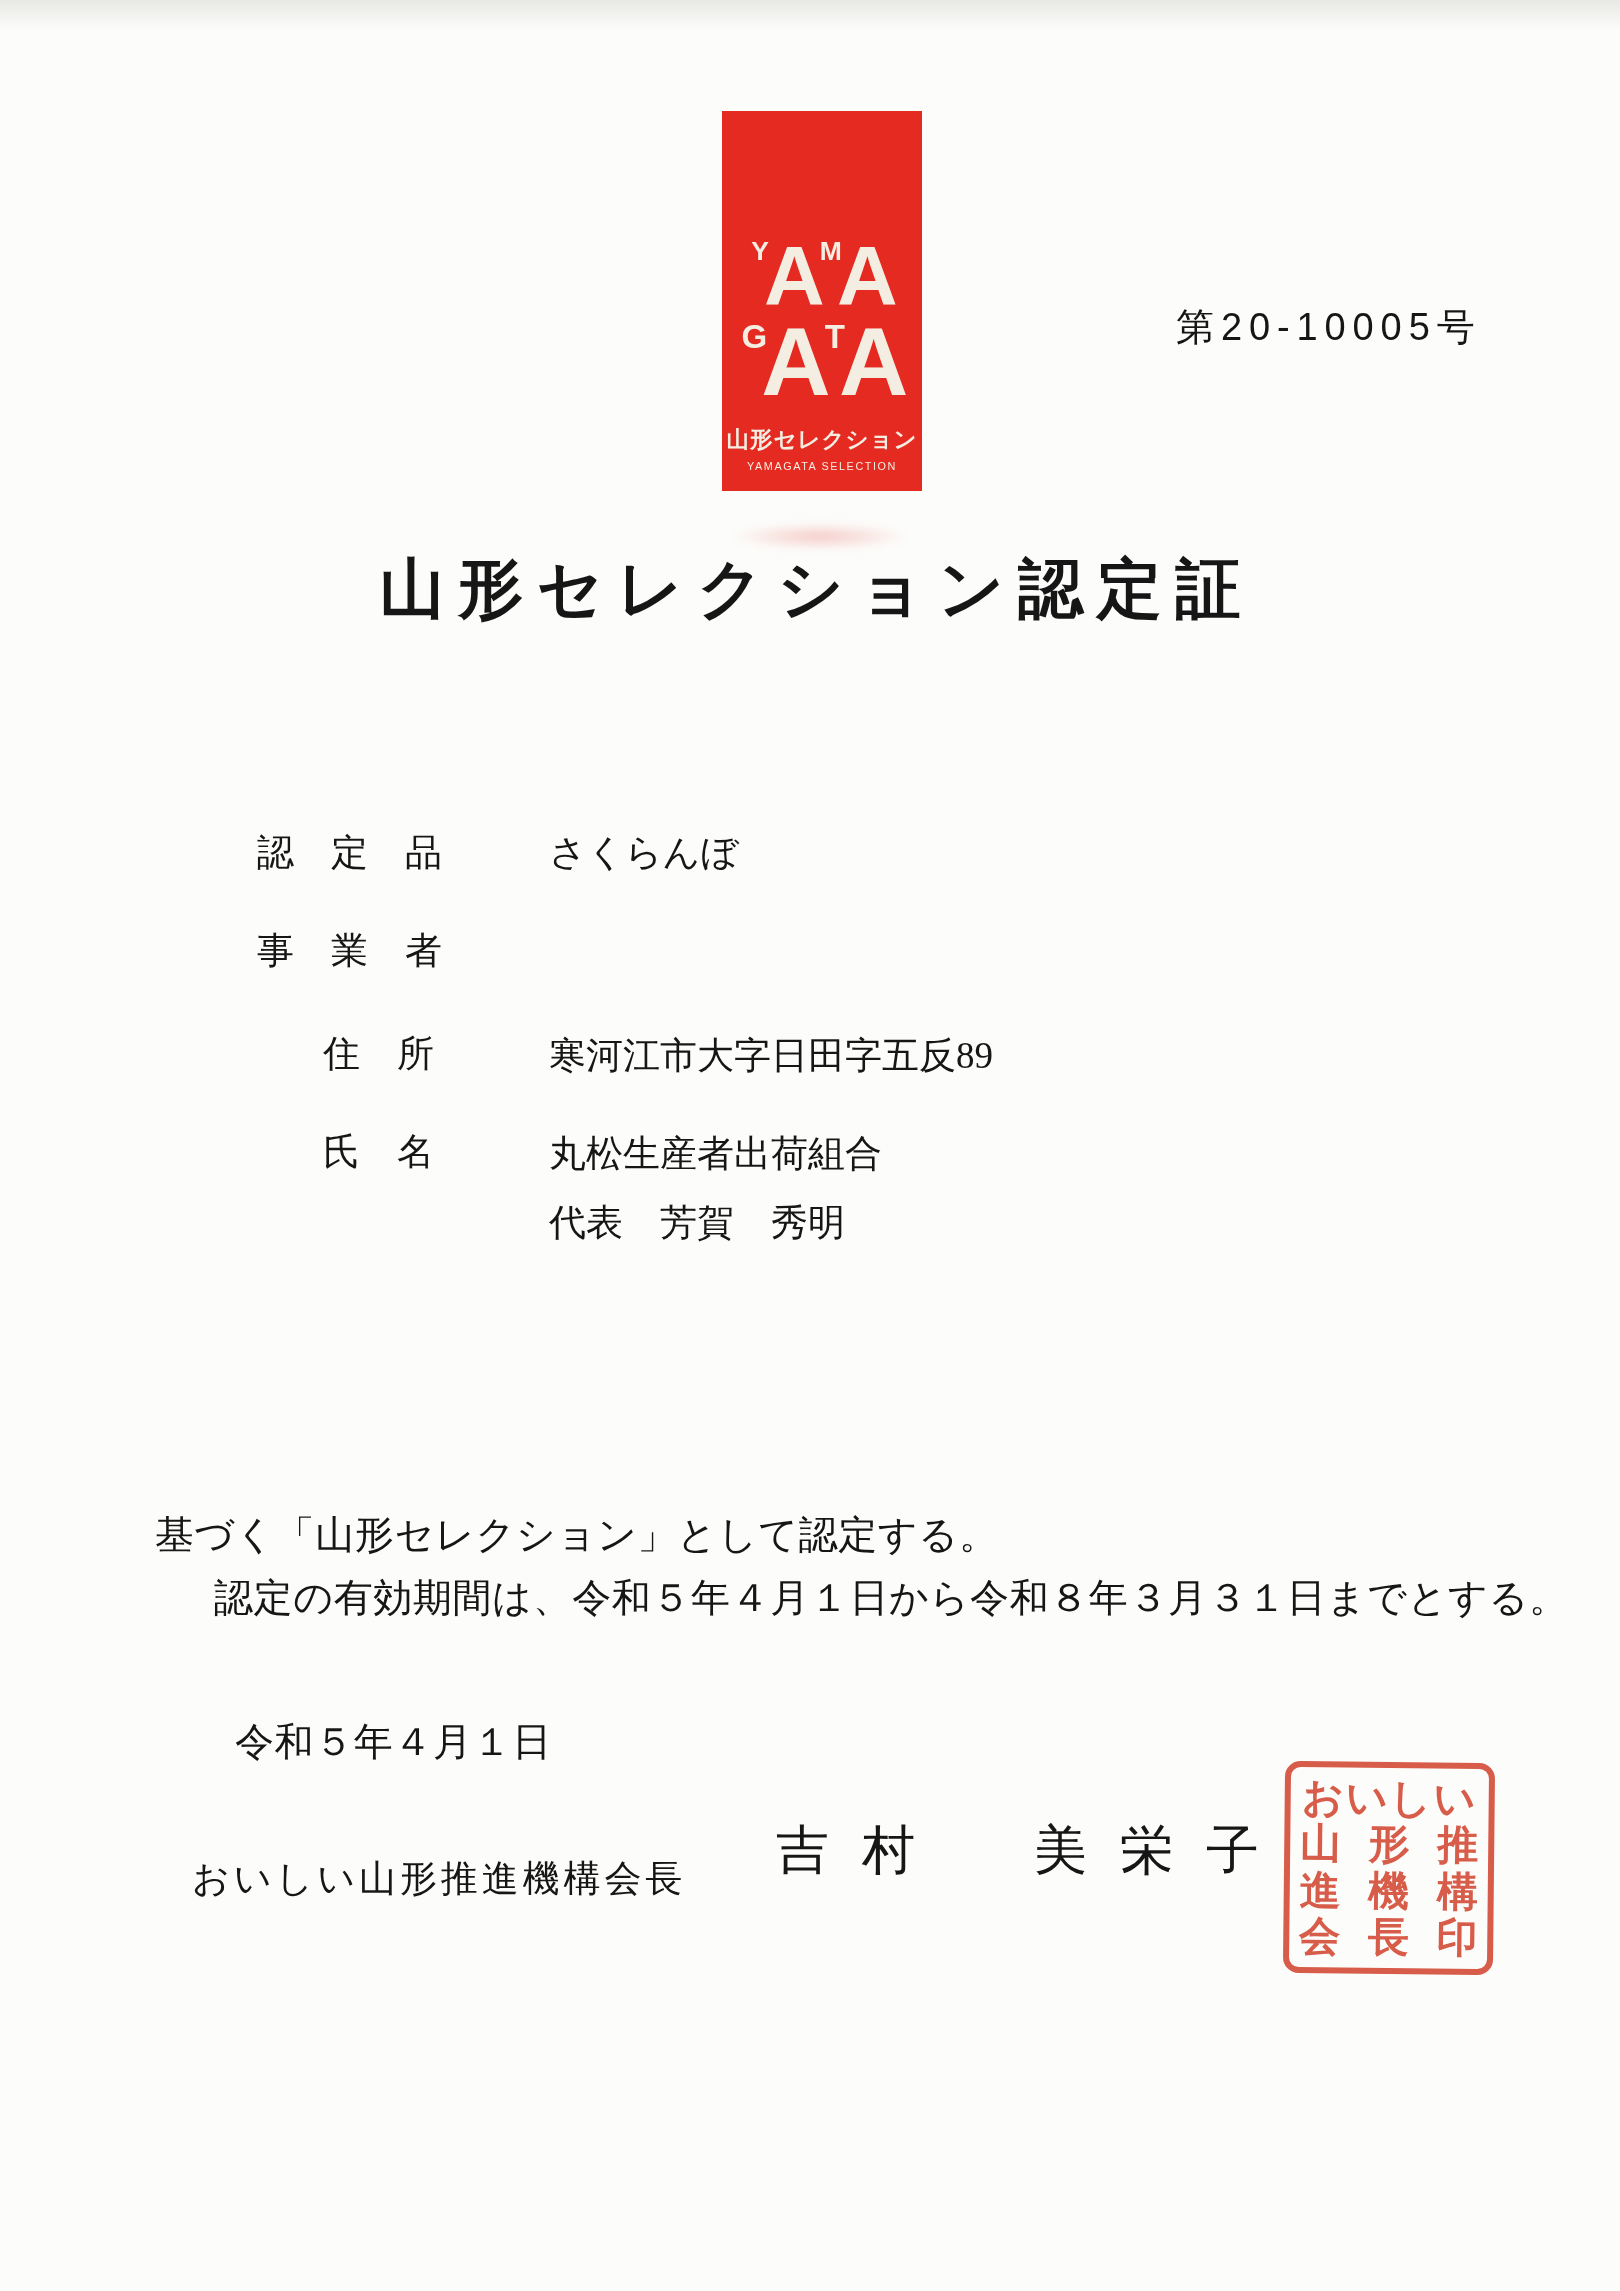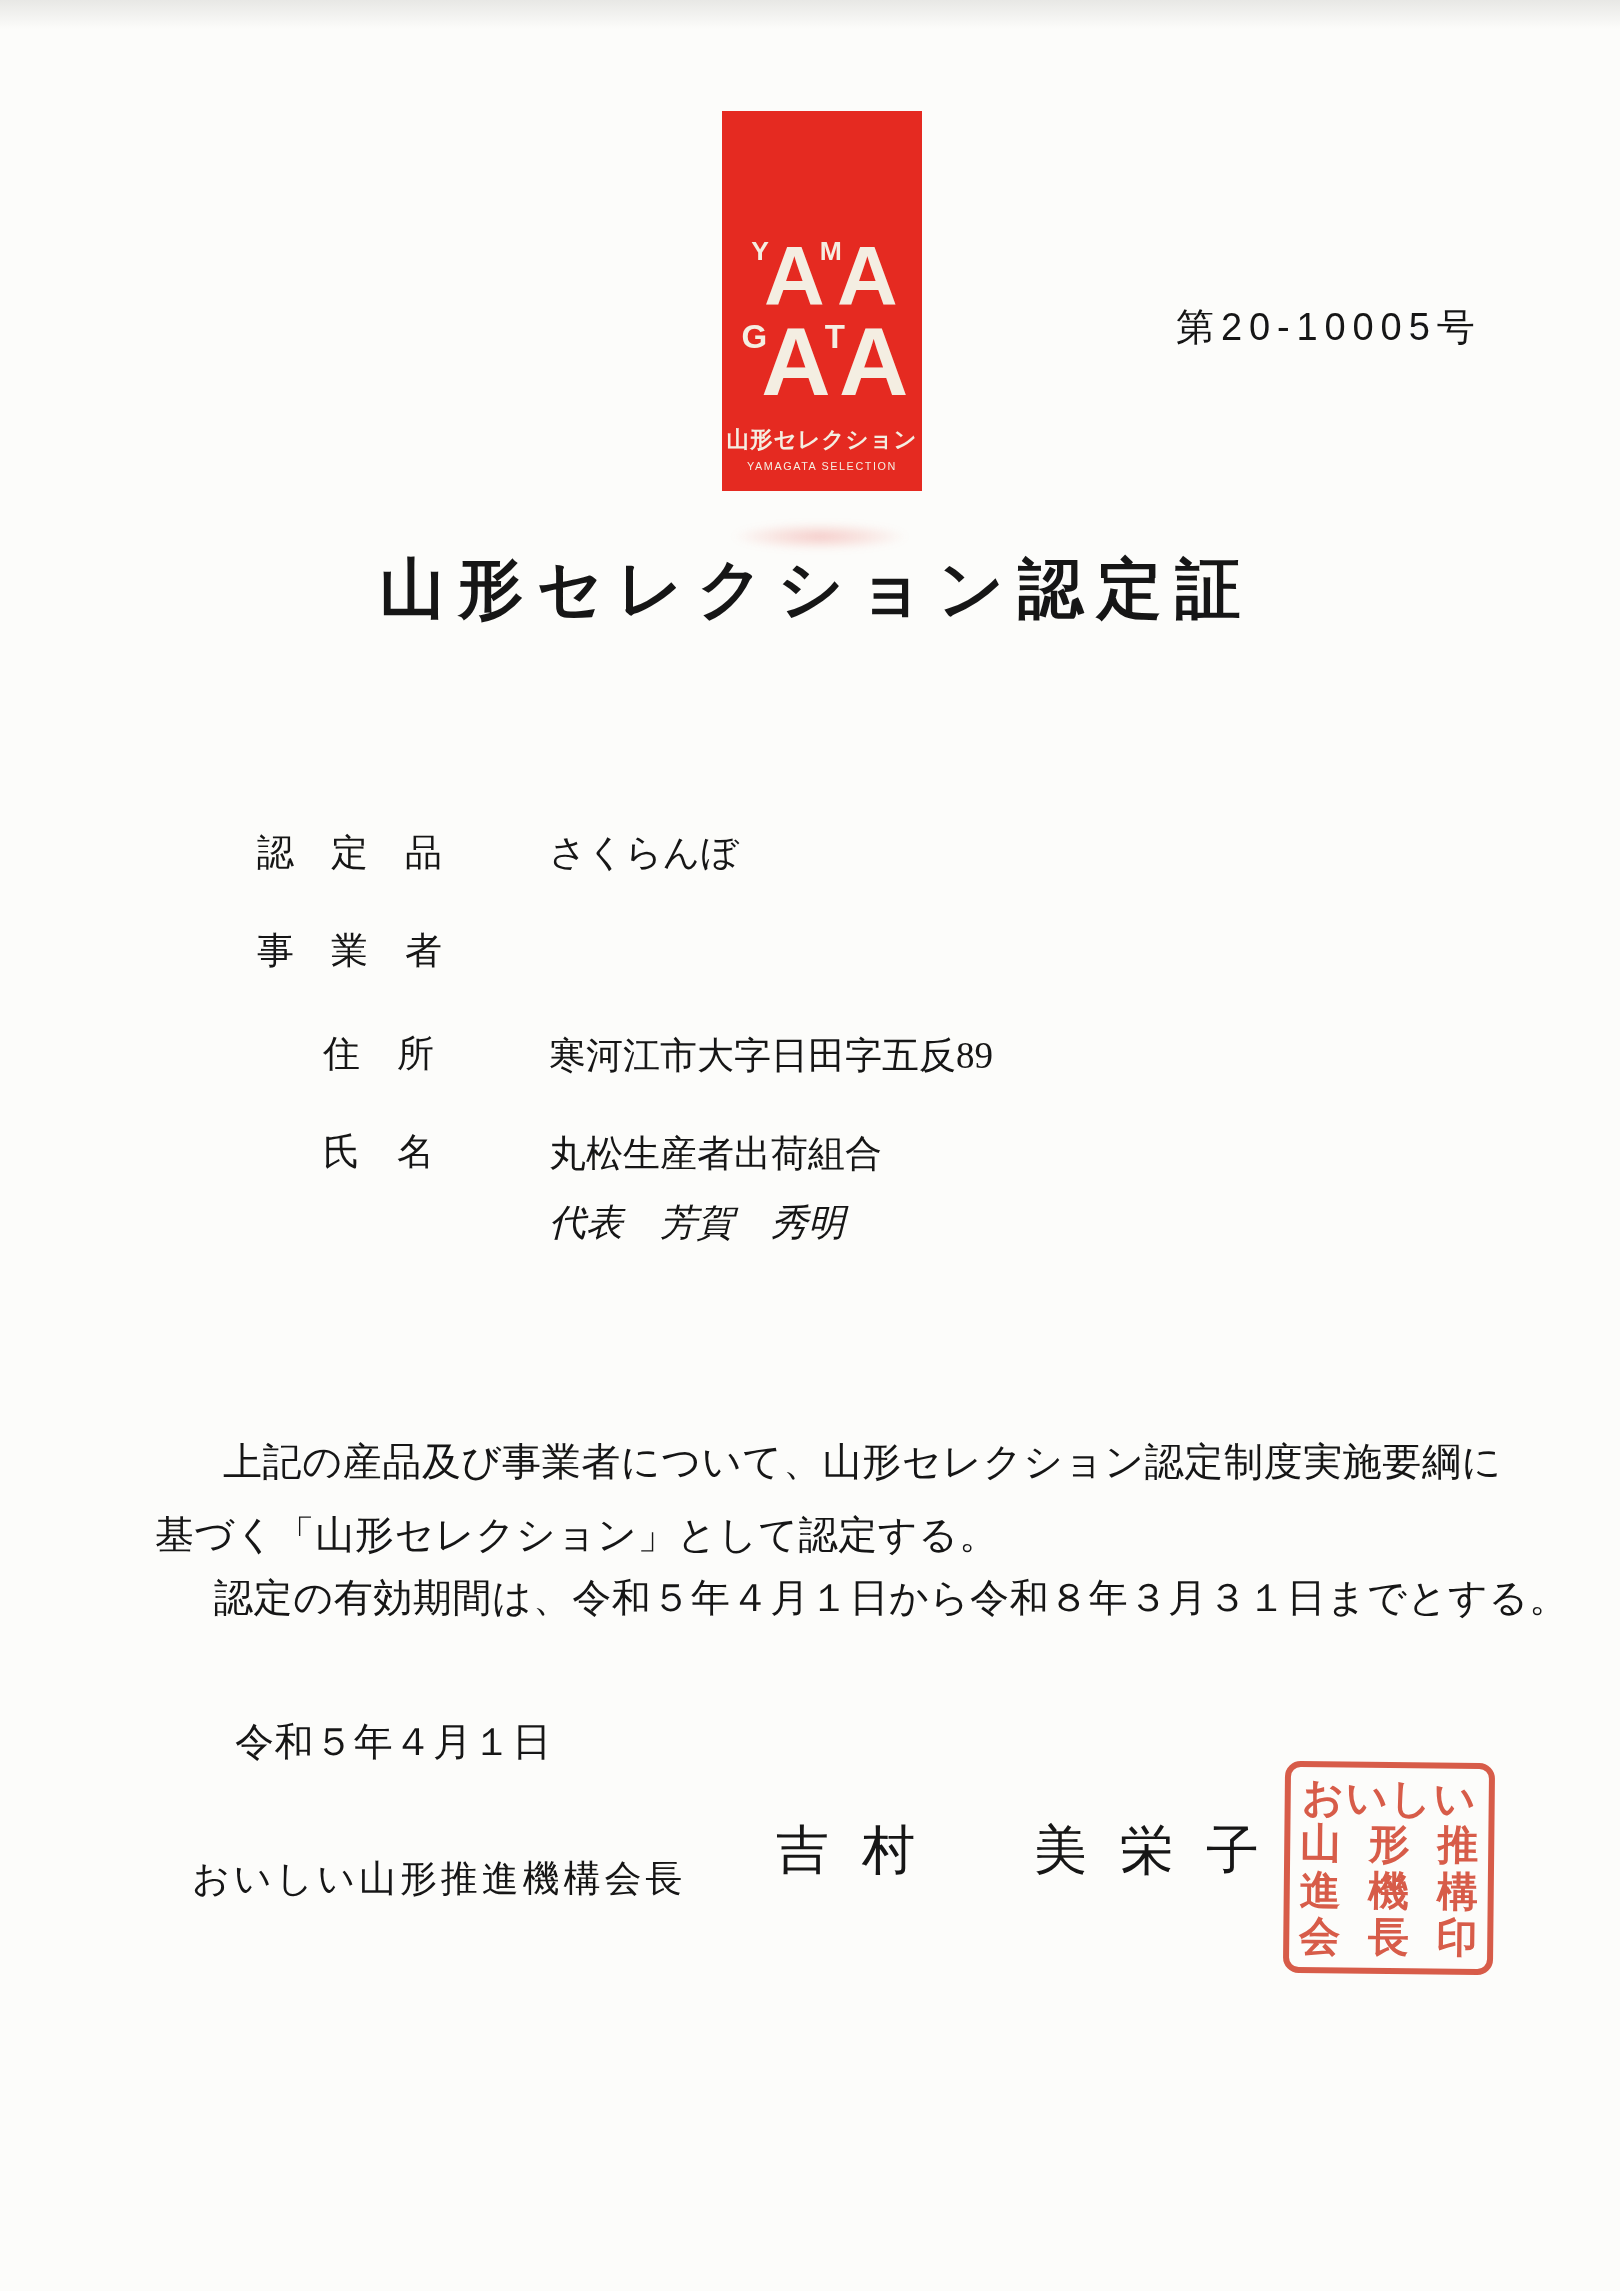--- a/index.html
+++ b/index.html
@@ -56,21 +56,21 @@
   .t38{font-size:37px;white-space:nowrap;position:absolute;}
   .t40{font-size:39px;white-space:nowrap;position:absolute;letter-spacing:0.6px;}
 
   .f1-label{left:257px;top:828px;}
   .f1-value{left:549px;top:828px;}
   .f2-label{left:257px;top:926px;}
   .f3-label{left:323px;top:1029px;}
   .f3-value{left:549px;top:1031px;}
   .f4-label{left:323px;top:1127px;}
   .f4-value{left:549px;top:1129px;text-align:center;}
-  .f4-value2{left:549px;top:1198px;font-style:italic;}
+  .f4-value2{left:549px;top:1198px;}
 
   .body-1{left:223px;top:1435px;}
   .body-2{left:155px;top:1508px;}
   .body-3{left:214px;top:1571px;}
   .date-line{left:235px;top:1699px;margin-top:16px;}
 
   .sig-title{left:192px;top:1854px;letter-spacing:3.9px;}
   .sig-name{
     position:absolute;left:776px;top:1815px;
     font-size:53px;letter-spacing:33px;white-space:nowrap;font-weight:500;
@@ -125,21 +125,20 @@
 
   <div class="t38 f2-label">事　業　者</div>
 
   <div class="t38 f3-label">住　所</div>
   <div class="t38 f3-value">寒河江市大字日田字五反89</div>
 
   <div class="t38 f4-label">氏　名</div>
   <div class="t38 f4-value">丸松生産者出荷組合</div>
   <div class="t38 f4-value2">代表　芳賀　秀明</div>
 
-  <div class="t40 body-1">上記の産品及び事業者について、山形セレクション認定制度実施要綱に</div>
   <div class="t40 body-2">基づく「山形セレクション」として認定する。</div>
   <div class="t40 body-3">認定の有効期間は、令和５年４月１日から令和８年３月３１日までとする。</div>
 
   <div class="t40 date-line">令和５年４月１日</div>
 
   <div class="t38 sig-title">おいしい山形推進機構会長</div>
   <div class="sig-name">吉村　美栄子</div>
 
   <div class="seal" style="border-color: rgb(216, 80, 60);">
     <div class="seal-row" style="border-color: rgb(216, 80, 60); color: rgb(216, 80, 60);">

